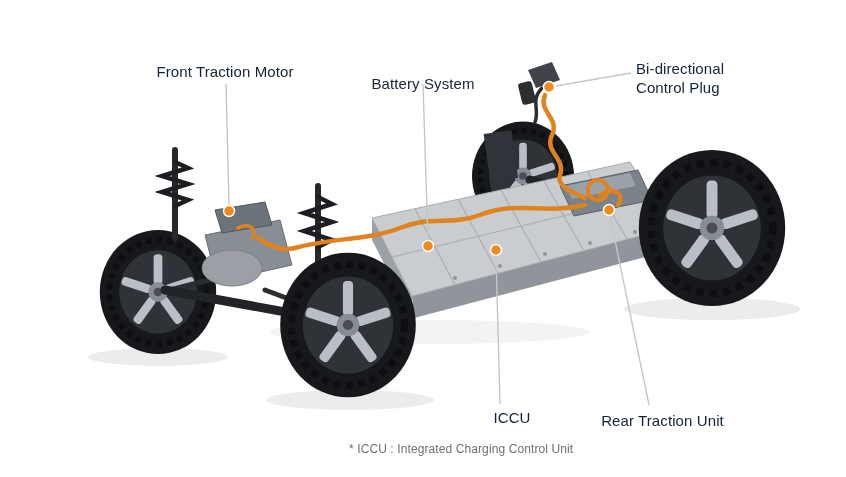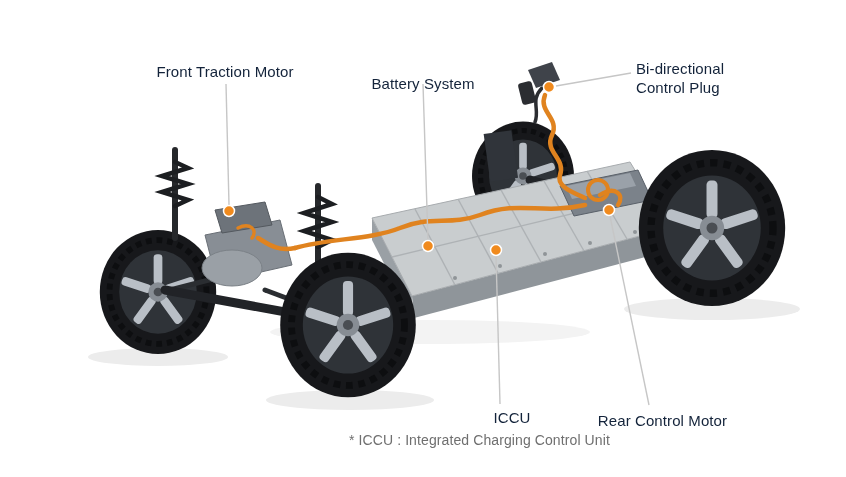--- a/index.html
+++ b/index.html
@@ -7,21 +7,21 @@
     position:relative;width:846px;height:477px;background:#ffffff;overflow:hidden;
     font-family:"Liberation Sans",sans-serif;
   }
   .stage svg{position:absolute;left:0;top:0;}
   .callout-label{
     position:absolute;font-weight:400;font-size:15px;line-height:1.25;
     color:#13233a;letter-spacing:.1px;
   }
   .center{text-align:center;}
   .footnote{
-    position:absolute;font-size:14px;color:#6f6f6f;font-weight:400;letter-spacing:.1px;
+    position:absolute;font-size:12px;color:#6f6f6f;font-weight:400;letter-spacing:.1px;margin-top:10px;
   }
 </style>
 </head>
 <body>
 
 <div class="stage">
 
   <svg width="846" height="477" viewBox="0 0 846 477">
 
     <defs>
@@ -138,16 +138,16 @@
   </svg>
 
   <div class="callout-label center" style="left:150px;top:63px;width:150px;">Front Traction Motor</div>
 
   <div class="callout-label center" style="left:353px;top:75px;width:140px;">Battery System</div>
 
   <div class="callout-label" style="left:636px;top:60px;width:112px;">Bi-directional Control Plug</div>
 
   <div class="callout-label center" style="left:477px;top:409px;width:70px;">ICCU</div>
 
-  <div class="callout-label center" style="left:575px;top:412px;width:175px;">Rear Control Motor</div>
+  <div class="callout-label center" style="left:575px;top:412px;width:175px;">Rear Traction Unit</div>
 
   <div class="footnote" style="left:349px;top:432px;">* ICCU : Integrated Charging Control Unit</div>
 </div>
 
 </body></html>

